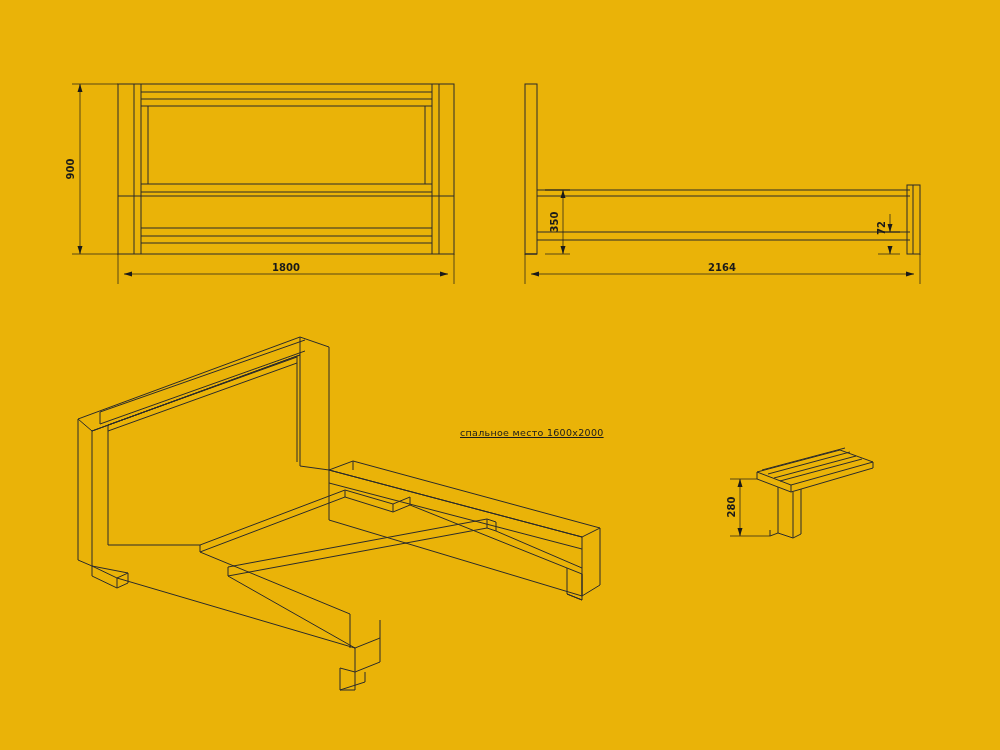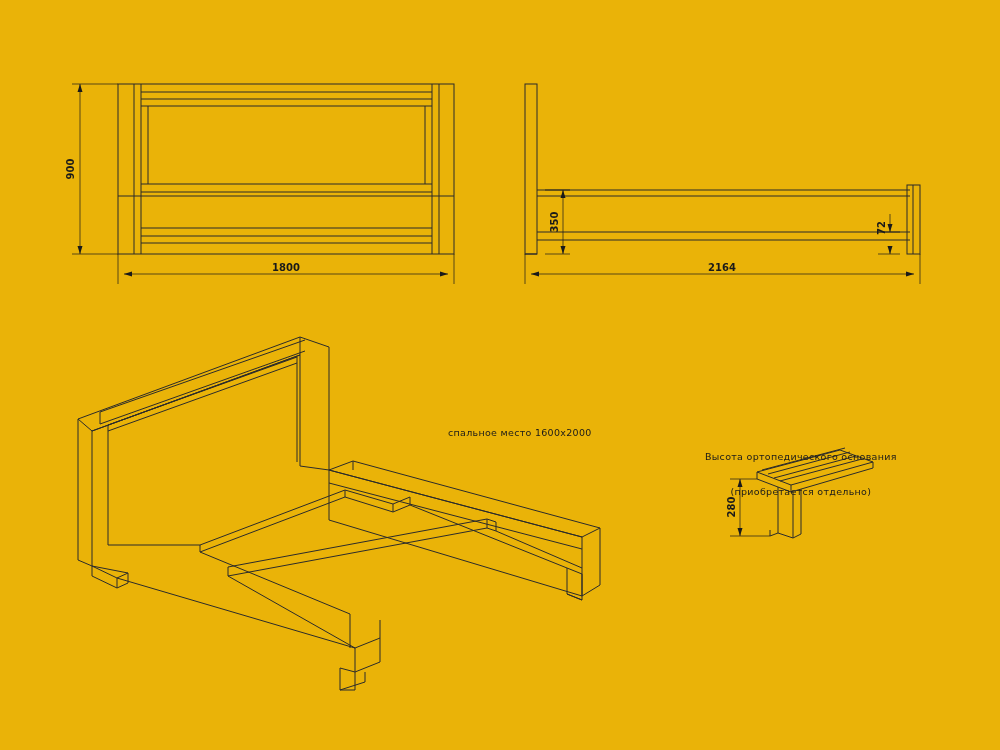--- a/index.html
+++ b/index.html
@@ -33,22 +33,23 @@
     font-size: 9.5px;
     letter-spacing: 0.3px;
     color: #1a1a1a;
     white-space: pre;
     line-height: 1.25;
   }
   .note.center {
     text-align: center;
   }
   #note-sleeping-place {
-    left: 448px;
+    left: 460px;
     top: 427px;
+    text-decoration: underline;
   }
   #note-base-height {
     left: 705px;
     top: 427px;
   }
   .dimtext {
     font-family: "DejaVu Sans", sans-serif;
     font-size: 10px;
     font-weight: bold;
     fill: #1a1a1a;
@@ -214,18 +215,14 @@
     <g stroke="#1a1a1a" stroke-width="0.7" fill="none">
       <line x1="757" y1="479" x2="730" y2="479"></line>
       <line x1="770" y1="536" x2="730" y2="536"></line>
       <line x1="740" y1="479" x2="740" y2="536" marker-start="url(#arrR)" marker-end="url(#arrL)"></line>
     </g>
     <text class="dimtext" transform="translate(735,507) rotate(-90)" text-anchor="middle">280</text>
   </svg>
 
   <div class="note" id="note-sleeping-place">спальное место 1600x2000</div>
 
-  <div class="note center" id="note-base-height">
-    <div>Высота ортопедического основания</div>
-    <div>(приобретается отдельно)</div>
-  </div>
 
 </div>
 
 </body></html>

